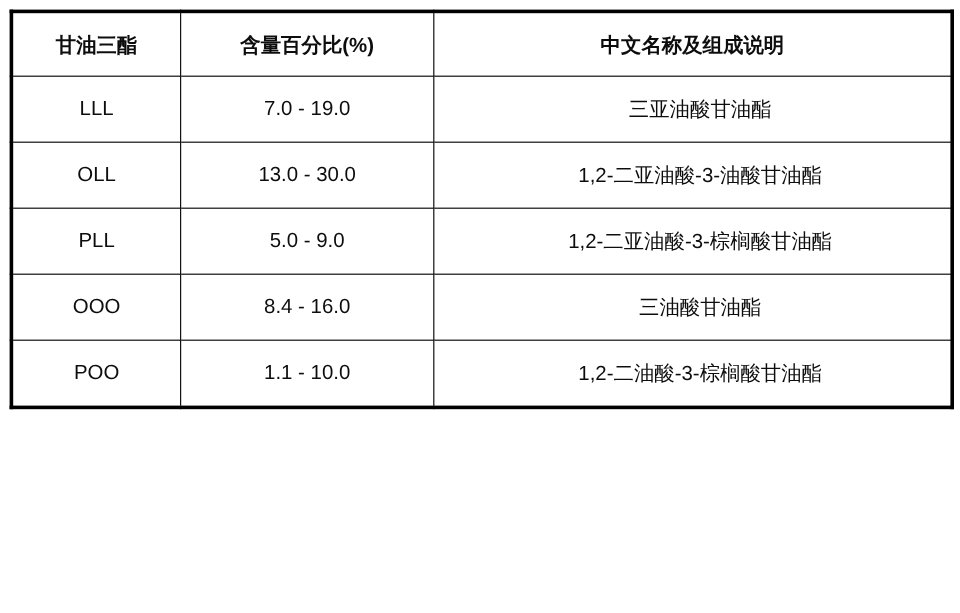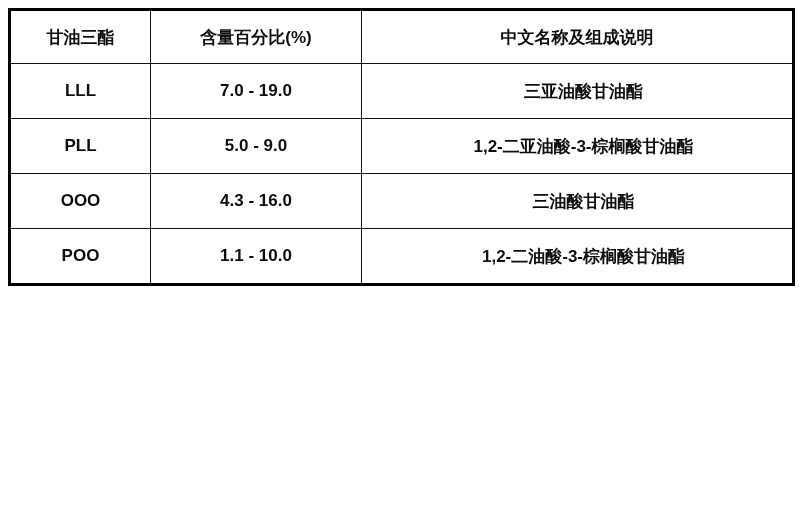--- a/index.html
+++ b/index.html
@@ -39,21 +39,21 @@
   .tg th {
     height: 52px;
     font-size: 17px;
     font-weight: 700;
     text-align: center;
     vertical-align: middle;
   }
   .tg td {
     height: 54px;
     font-size: 17px;
-    font-weight: 700;
+    font-weight: 400;
     text-align: center;
     vertical-align: middle;
   }
   .tg td.name {
     text-align: center;
     padding-left: 13px;
   }
 </style>
 </head>
 <body>
@@ -72,27 +72,32 @@
         <th>中文名称及组成说明</th>
       </tr>
     </thead>
     <tbody>
       <tr>
         <td>LLL</td>
         <td>7.0 - 19.0</td>
         <td class="name">三亚油酸甘油酯</td>
       </tr>
       <tr>
+        <td>OLL</td>
+        <td>13.0 - 30.0</td>
+        <td class="name">1,2-二亚油酸-3-油酸甘油酯</td>
+      </tr>
+      <tr>
         <td>PLL</td>
         <td>5.0 - 9.0</td>
         <td class="name">1,2-二亚油酸-3-棕榈酸甘油酯</td>
       </tr>
       <tr>
         <td>OOO</td>
-        <td>4.3 - 16.0</td>
+        <td>8.4 - 16.0</td>
         <td class="name">三油酸甘油酯</td>
       </tr>
       <tr>
         <td>POO</td>
         <td>1.1 - 10.0</td>
         <td class="name">1,2-二油酸-3-棕榈酸甘油酯</td>
       </tr>
     </tbody>
   </table>
 </div>

